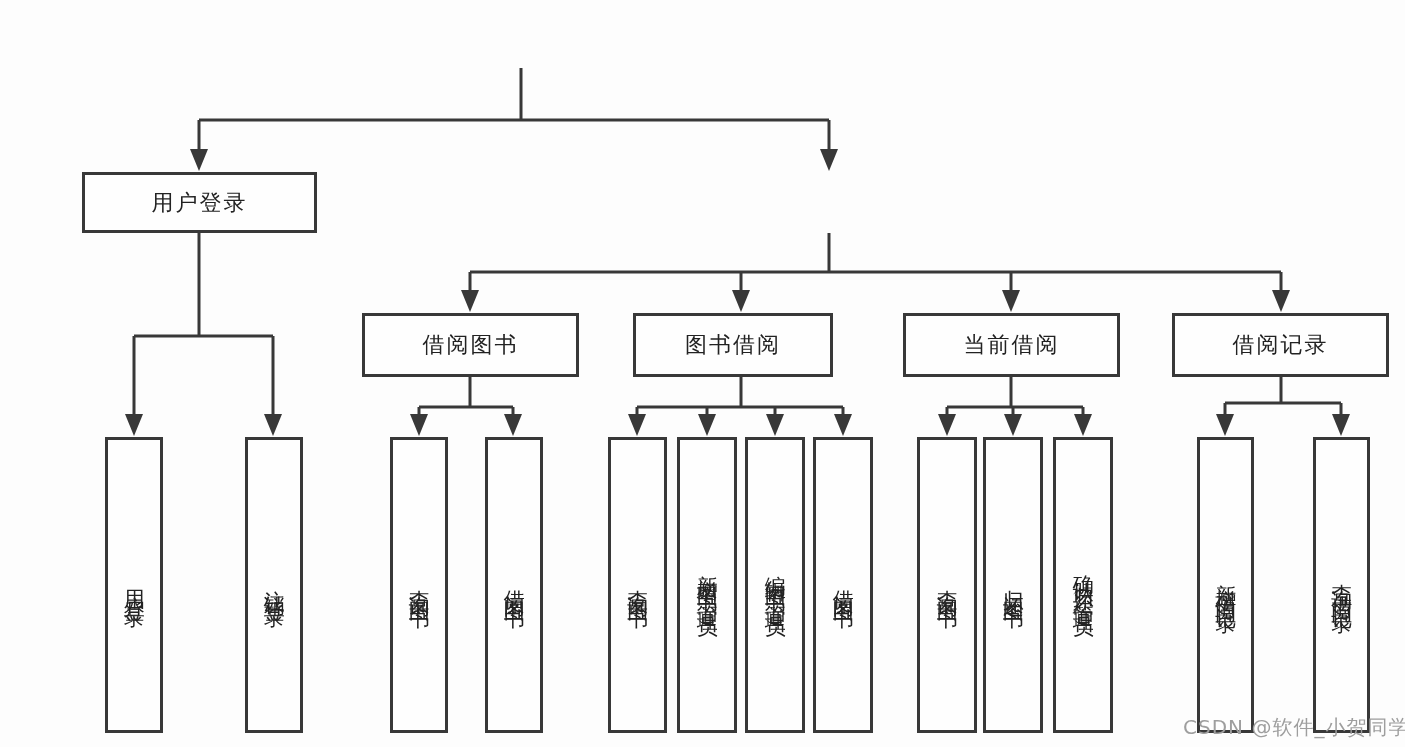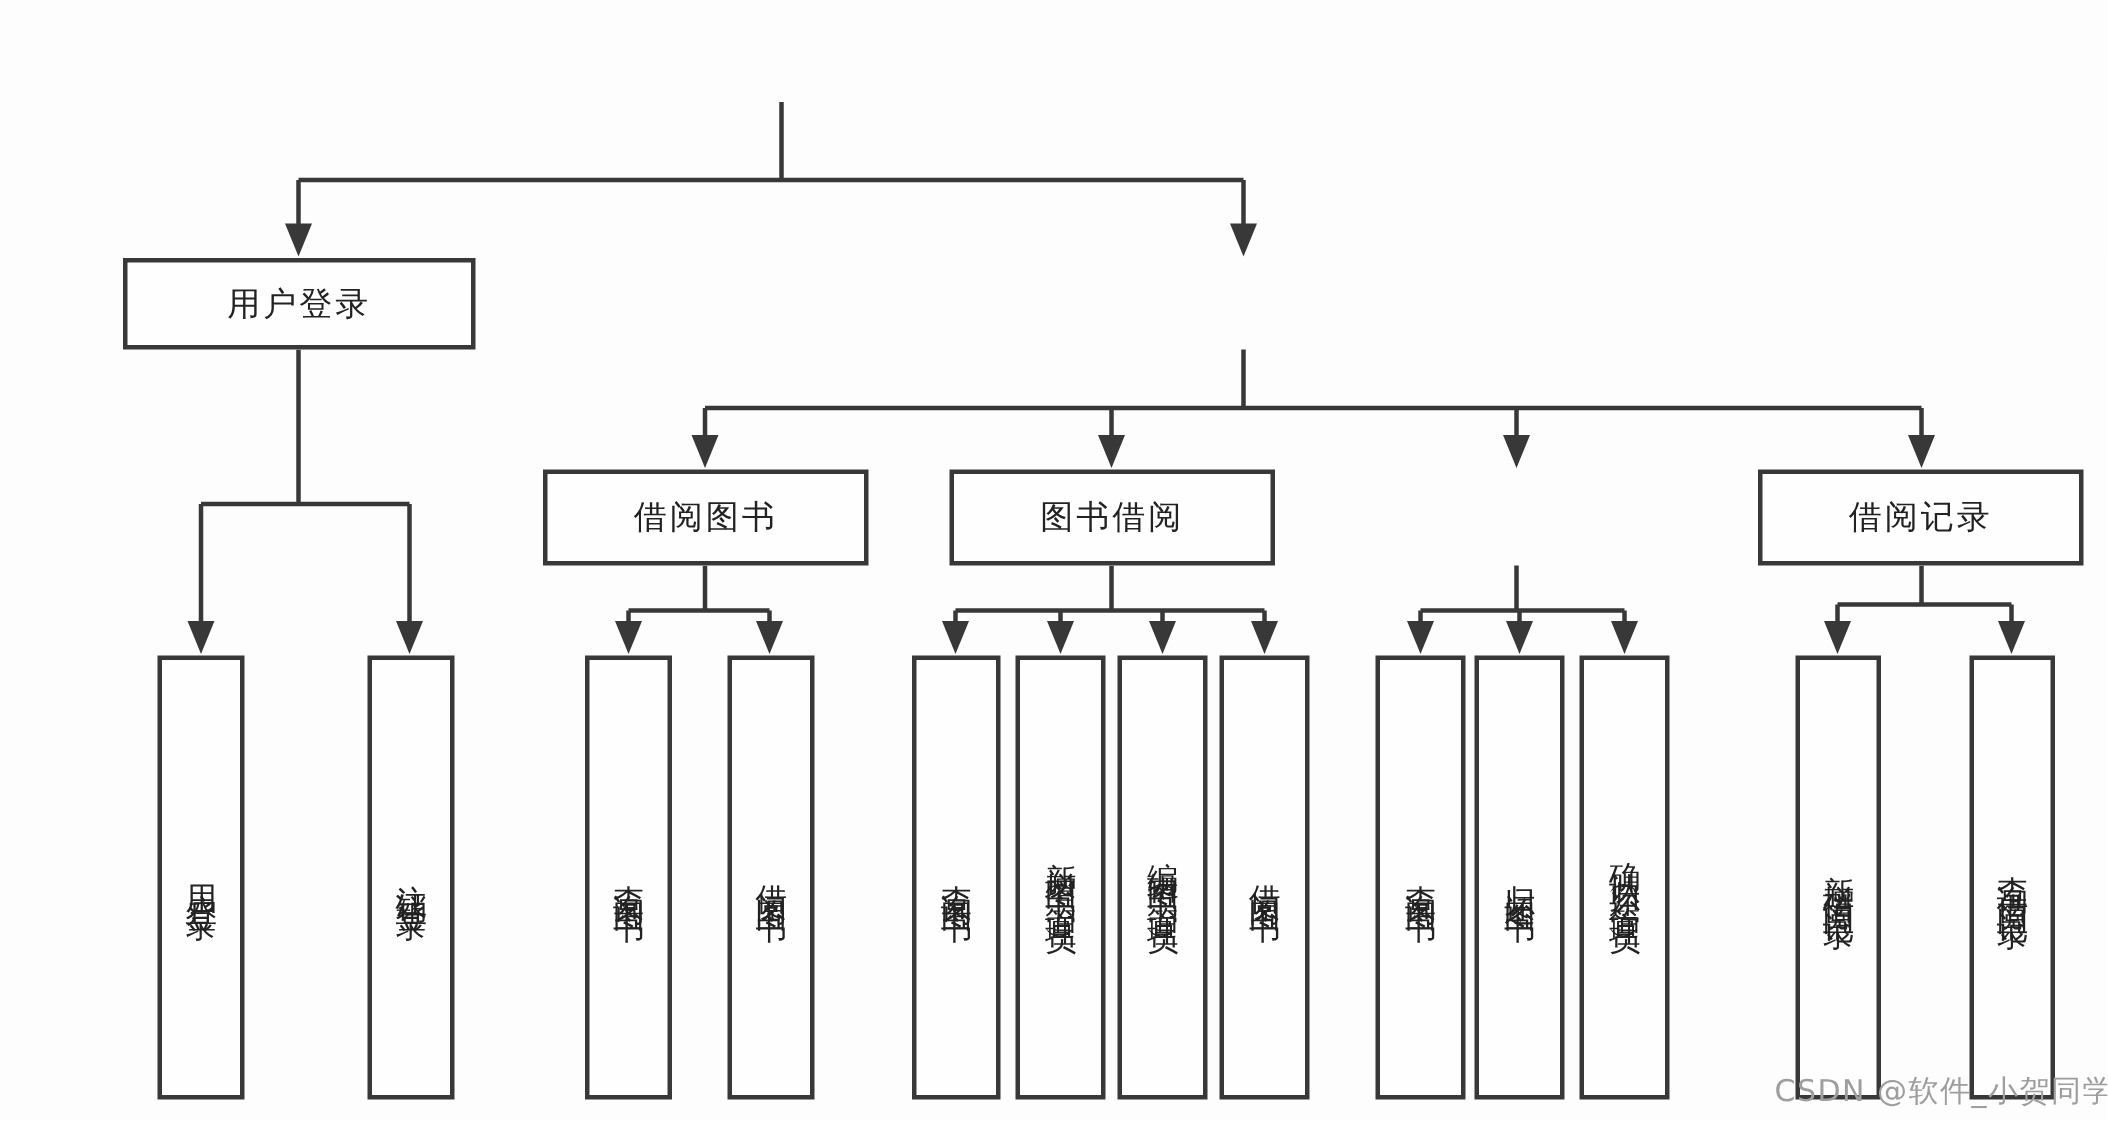--- a/index.html
+++ b/index.html
@@ -93,22 +93,25 @@
   </svg>
 
 
   <div class="node h-node" style="left:82px;top:172px;width:235px;height:61px">
     <span>用户登录</span>
   </div>
 
   <div class="node h-node" style="left:362px;top:313px;width:217px;height:64px">
     <span>借阅图书</span>
   </div>
-  <div class="node h-node" style="left:633px;top:313px;width:217px;height:64px">
+  <div class="node h-node" style="left:633px;top:313px;width:200px;height:64px">
     <span>图书借阅</span>
+  </div>
+  <div class="node h-node" style="left:903px;top:313px;width:217px;height:64px">
+    <span>当前借阅</span>
   </div>
   <div class="node h-node" style="left:1172px;top:313px;width:217px;height:64px">
     <span>借阅记录</span>
   </div>
 
   <div class="node v-node" style="left:105px;top:437px;width:58px;height:296px">
     <span>用户登录</span>
   </div>
   <div class="node v-node" style="left:245px;top:437px;width:58px;height:296px">
     <span>注销登录</span>

